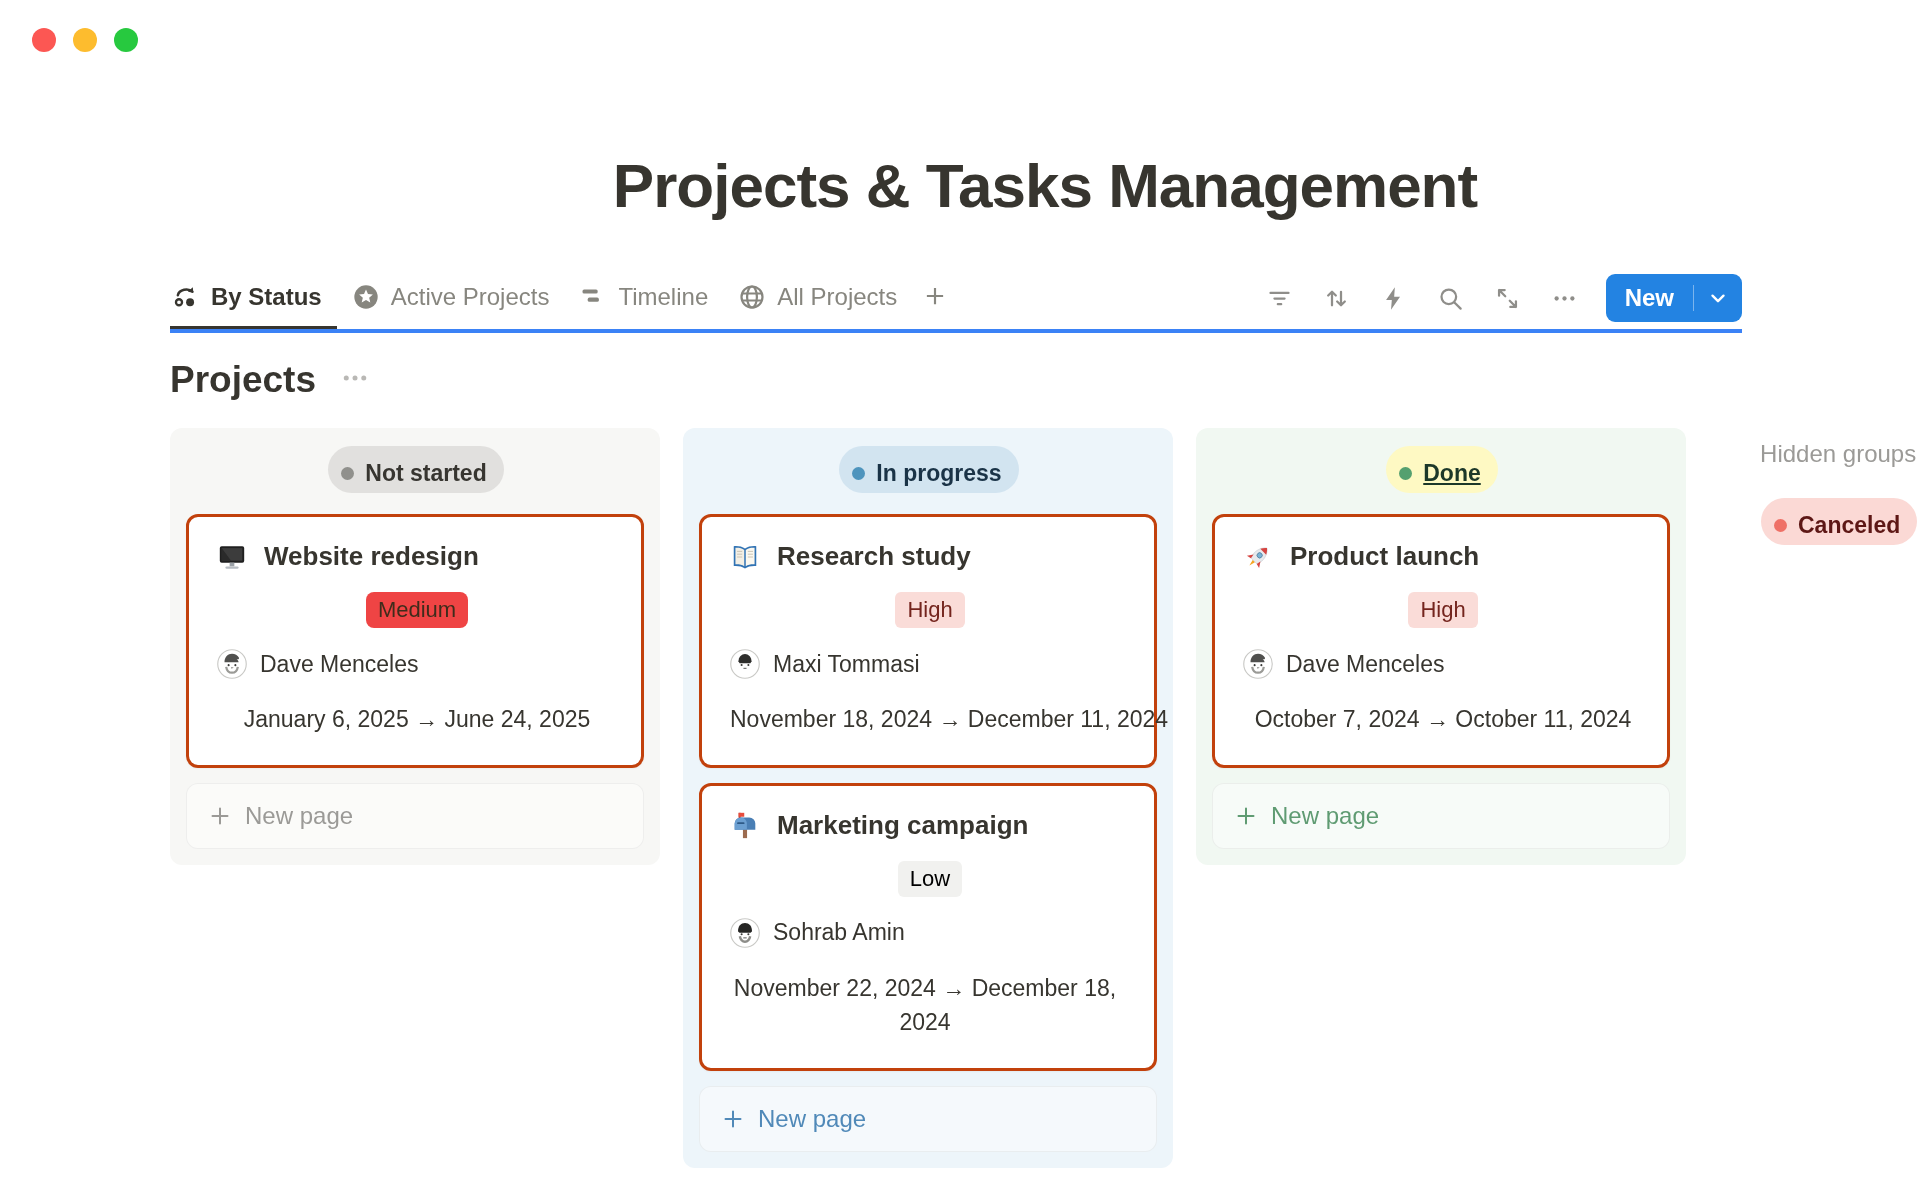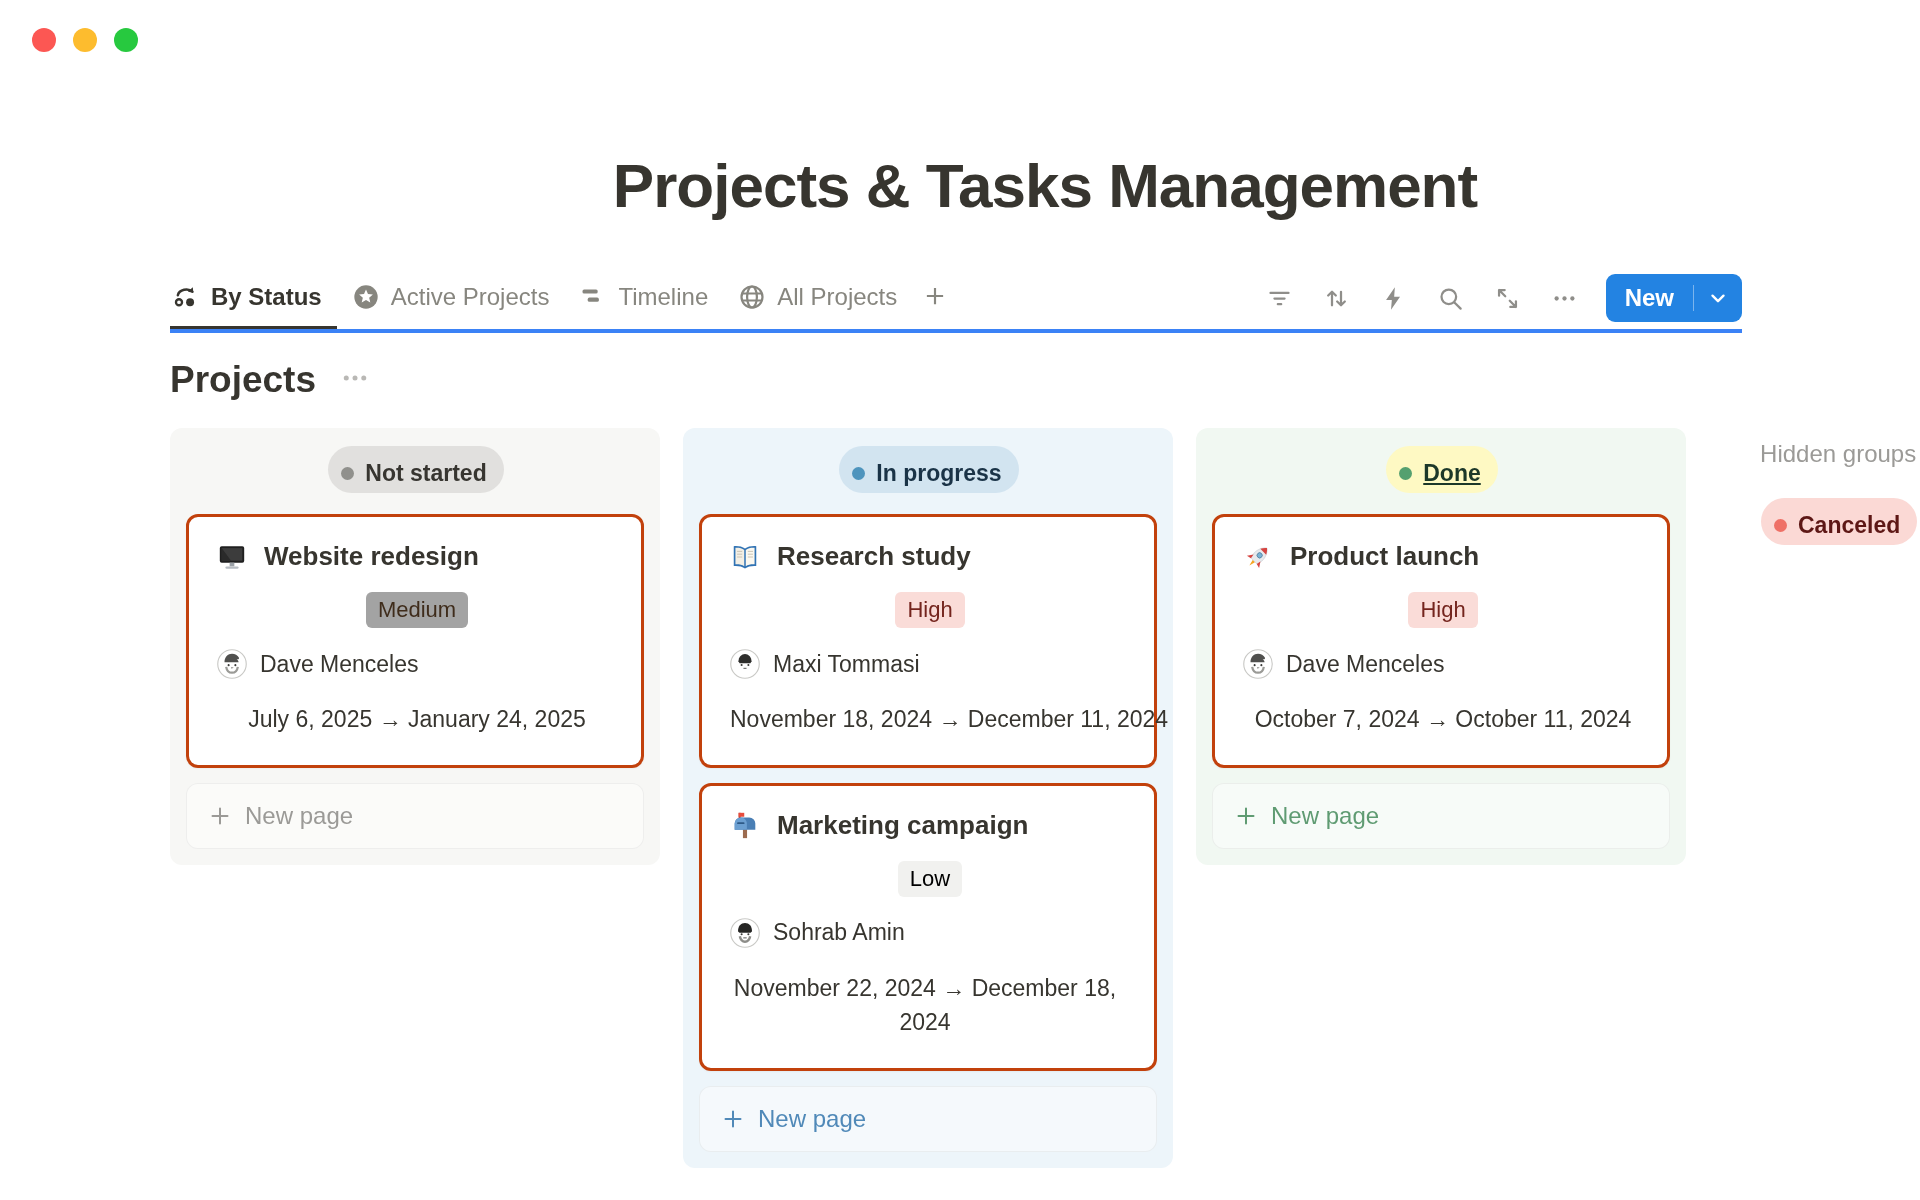--- a/index.html
+++ b/index.html
@@ -48,21 +48,21 @@
   .pill-notstarted { background:#e1e0de; color:#373530; } .pill-notstarted .group-dot{ background:#90908c; }
   .pill-inprogress { background:#d2e4f0; color:#1a3347; } .pill-inprogress .group-dot{ background:#4e94bd; }
   .pill-done { background:#fef9c3; color:#1c3829;text-decoration:underline; } .pill-done .group-dot{ background:#55a06f; }
   .pill-canceled { background:#fbd9d5; color:#5d1715; } .pill-canceled .group-dot{ background:#ef7066; }
 
   .card { background:#ffffff; border:3px solid #c2410c; border-radius:12px; box-shadow:0 1px 2px rgba(15,15,15,0.04); padding:24px 24px 28px 28px; margin-top:15px; }
   .card-title-row { display:flex; align-items:center; gap:17px; }
   .card-emoji svg { width:30px; height:30px; display:block; }
   .card-title { font-size:26px; font-weight:600; color:#37352f; }
   .badge { display:inline-block; margin-top:20px; padding:5px 12px; border-radius:6px; font-size:22px; }
-  .badge-medium { background:#a3a3a3; color:#3f2c1b; }
+  .badge-medium { background:#ef4444; color:#3f2c1b;border-radius:8px; }
   .badge-high { background:#fadcd8; color:#74241d; }
   .badge-low { background:#f1f1ef; color:#000000; }
   .assignee { display:flex; align-items:center; gap:13px; margin-top:21px; font-size:23px; color:#37352f; }
   .avatar svg { width:30px; height:30px; display:block; }
   .dates { margin-top:23px; font-size:23px; color:#37352f; line-height:1.5; white-space:nowrap; }
   .dates.wrap { white-space:normal; max-width:390px; }
 
   .newpage { display:flex; align-items:center; gap:13px; margin-top:15px; height:66px; border-radius:12px; border:1px solid rgba(0,0,0,0.05); background:rgba(255,255,255,0.45); padding:0 21px; font-size:24px; }
   .newpage svg { display:block; }
   .np-gray { color:#9b9a97; } .np-blue { color:#5089b8; } .np-green { color:#5f9b72; }
@@ -220,21 +220,21 @@
               <circle cx="16" cy="16" r="15.2" fill="#ffffff" stroke="#c9c9c6" stroke-width="1.2"></circle>
               <path d="M8 14c0-5.5 3.6-9 8-9 3.2 0 6 1.5 7.3 4 .8 1.6-.8 2.3-2.4 1.6 1.2.9 2 2.1 2.1 3.4H8z" fill="#50504e"></path>
               <circle cx="12.4" cy="17.2" r="1.1" fill="#3a3a38"></circle>
               <circle cx="19.6" cy="17.2" r="1.1" fill="#3a3a38"></circle>
               <path d="M15.3 20c.5.5 1 .5 1.4 0" stroke="#3a3a38" stroke-width="0.9" fill="none" stroke-linecap="round"></path>
               <path d="M9.8 19c.6 4 3 6.3 6.2 6.3s5.6-2.3 6.2-6.3" stroke="#9a9a96" stroke-width="2.4" fill="none"></path>
             </svg>
           </span>
           <span>Dave Menceles</span>
         </div>
-        <div class="dates">July 6, 2025 → January 24, 2025</div>
+        <div class="dates">January 6, 2025 → June 24, 2025</div>
       </div>
       <div class="newpage np-gray">
         <span>
           <svg width="24" height="24" viewBox="0 0 24 24" fill="none" stroke="#9b9a97" stroke-width="2" stroke-linecap="round">
             <path d="M12 4.5v15M4.5 12h15"></path>
           </svg>
         </span>
         <span>New page</span>
       </div>
     </div>

